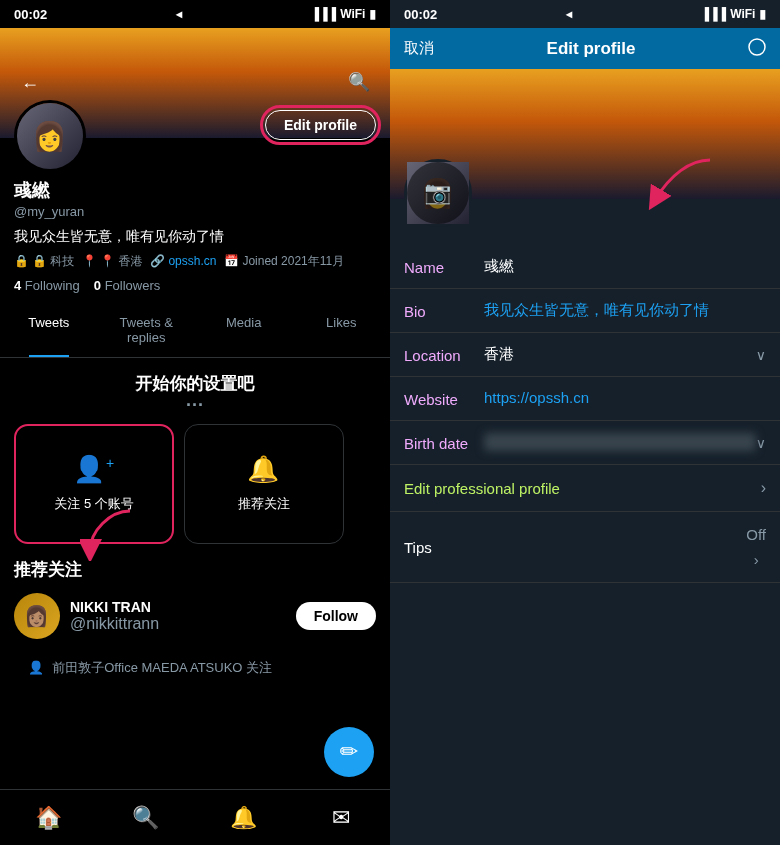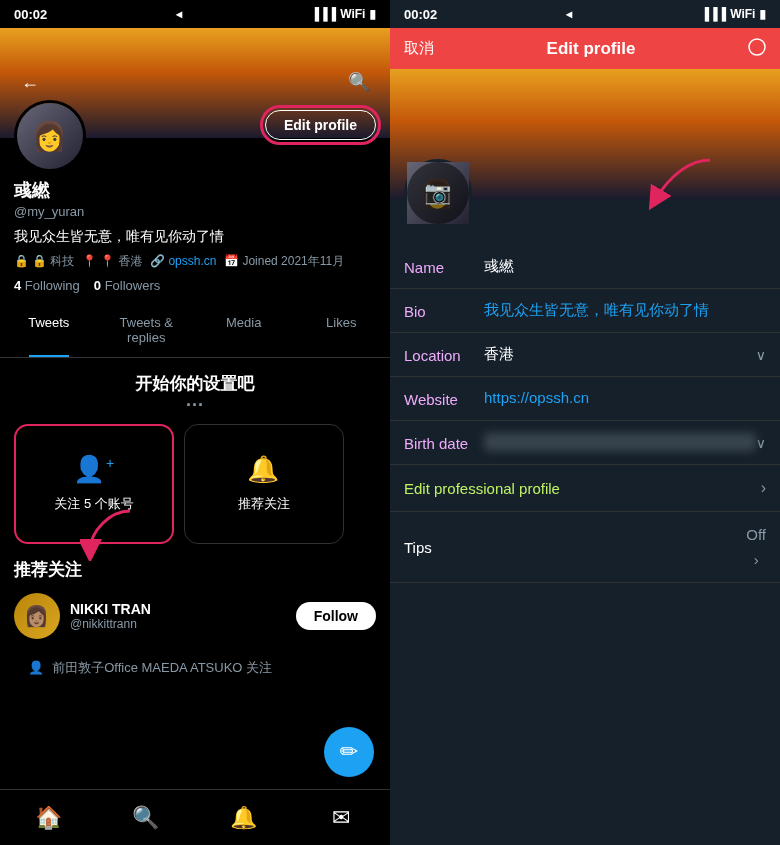--- a/index.html
+++ b/index.html
@@ -244,21 +244,21 @@
       width: 46px; height: 46px;
       border-radius: 50%;
       background: linear-gradient(135deg, #b8860b 0%, #daa520 100%);
       display: flex; align-items: center; justify-content: center;
       font-size: 20px;
       overflow: hidden;
       flex-shrink: 0;
     }
     .rec-info { flex: 1; }
     .rec-name { font-size: 14px; font-weight: 700; }
-    .rec-handle { font-size: 12px; color: #8899a6; }
+    .rec-handle { font-size: 16px; color: #8899a6; }
     .follow-btn {
       border: none;
       border-radius: 20px;
       padding: 6px 18px;
       background: #fff;
       color: #000;
       font-size: 14px;
       font-weight: 700;
       cursor: pointer;
     }
@@ -318,21 +318,21 @@
       font-size: 12px;
       font-weight: 600;
       height: 28px;
       background: #15202b;
     }
     .edit-profile-header {
       display: flex;
       align-items: center;
       justify-content: space-between;
       padding: 10px 14px;
-      background: #ef4444;
+      background: #0369a1;
     }
     .cancel-btn {
       font-size: 15px;
       color: #fff;
       cursor: pointer;
     }
     .edit-title {
       font-size: 17px;
       font-weight: 800;
     }

